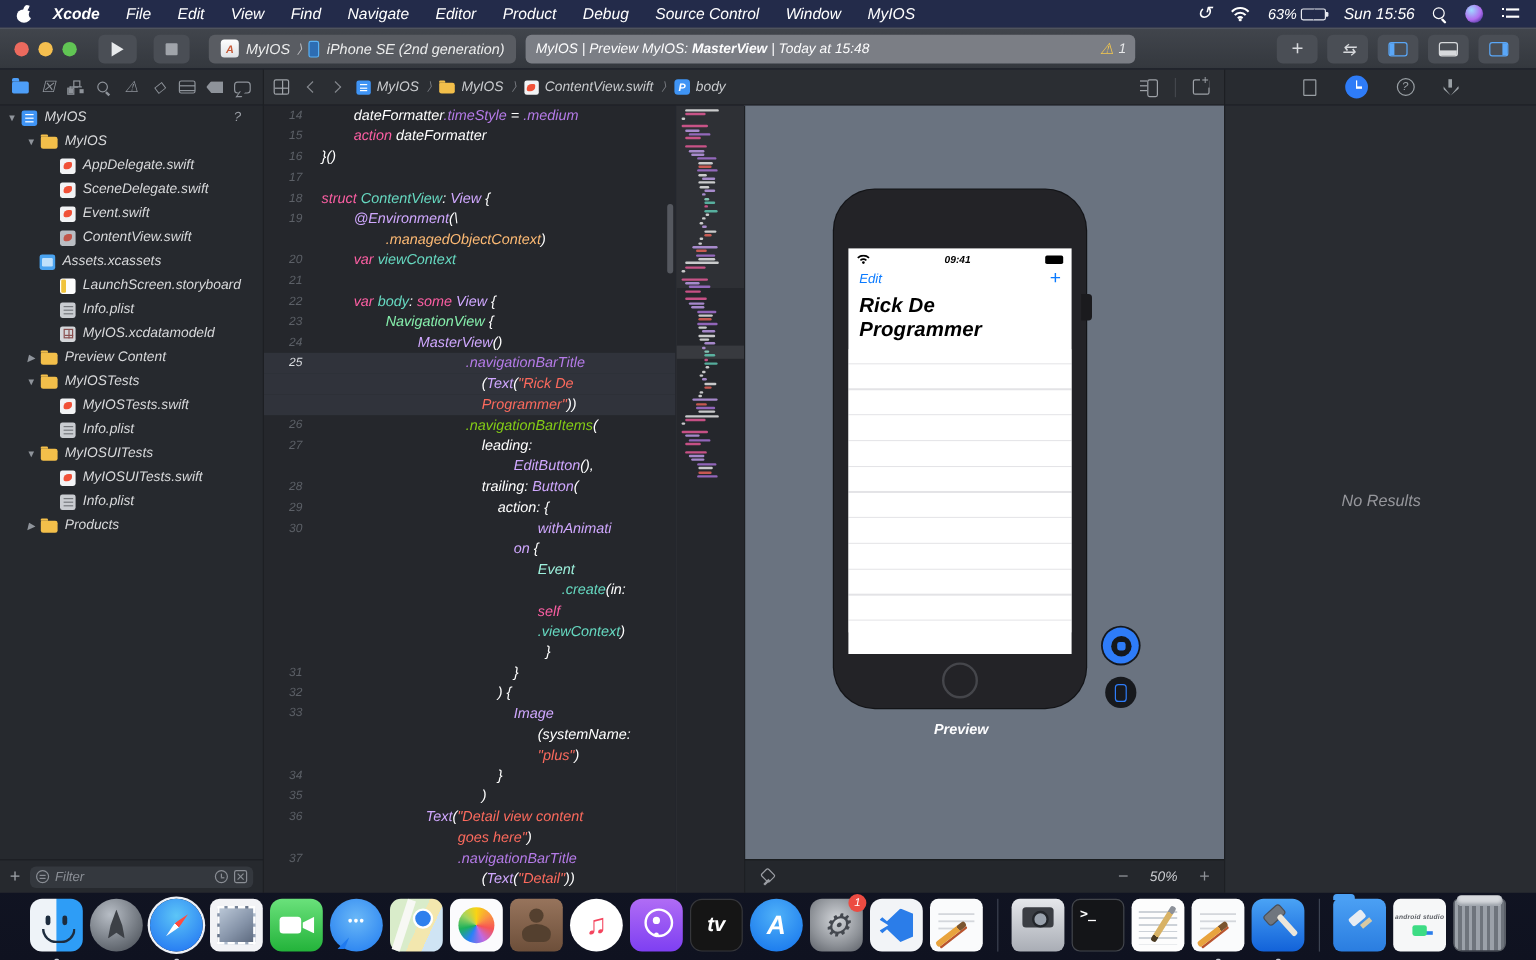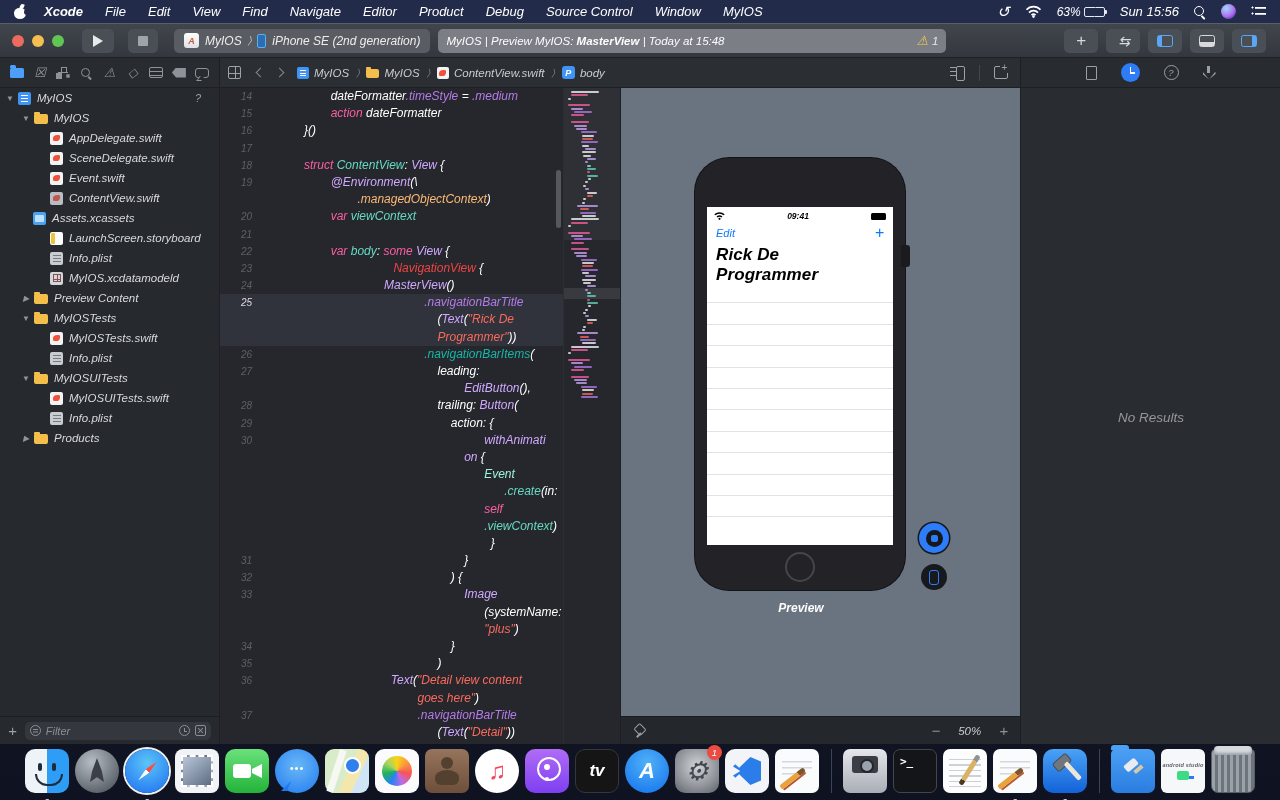--- a/index.html
+++ b/index.html
@@ -151,21 +151,21 @@
   .ficon::before{content:"";position:absolute;left:2px;top:3px;width:5px;height:1.1px;background:#8a8e95;box-shadow:0 2.5px 0 #8a8e95;}
   .fclock{width:11px;height:11px;border:1.2px solid #8a8e95;border-radius:50%;position:relative;flex:none;margin-left:auto;}
   .fclock::before{content:"";position:absolute;left:4px;top:1.5px;width:1.1px;height:3.5px;background:#8a8e95;}
   .fclock::after{content:"";position:absolute;left:4px;top:4.5px;width:3px;height:1.1px;background:#8a8e95;}
   .fbox{width:11px;height:11px;border:1.2px solid #8a8e95;border-radius:2px;position:relative;flex:none;}
   .fbox::before,.fbox::after{content:"";position:absolute;left:1px;top:4px;width:7px;height:1.1px;background:#8a8e95;}
   .fbox::before{transform:rotate(45deg);} .fbox::after{transform:rotate(-45deg);}
 
   
   #editor{left:220px;top:88px;width:343px;height:656px;background:#25272c;overflow:hidden;font-family:"DejaVu Sans Mono",monospace;}
-  .crow{display:flex;height:17.2px;align-items:center;font-size:12px;line-height:17.2px;gap:36px;}
+  .crow{display:flex;height:17.2px;align-items:center;font-size:12px;line-height:17.2px;}
   .crow.hl{background:#30333b;}
   .crow .ln{width:32px;text-align:right;color:#5c6067;font-size:10px;flex:none;}
   .crow.hl .ln{color:#dcdee2;}
   .crow .cd{margin-left:16px;white-space:pre;}
   #scrollthumb{position:absolute;left:556px;top:170px;width:5px;height:58px;background:#55585f;border-radius:3px;}
   #minimap{left:563px;top:88px;width:57px;height:656px;background:#25272c;border-left:1px solid #2c2e33;}
   .mbar{position:absolute;height:2px;border-radius:1px;opacity:0.75;}
   .mview{position:absolute;left:0;width:57px;background:rgba(255,255,255,0.045);}
   .mhl{position:absolute;left:0;width:57px;background:rgba(255,255,255,0.09);}
 
@@ -566,41 +566,41 @@
         <div class="crow">
           <div class="ln">21</div>
           <div class="cd" style="padding-left: 0ch;"></div>
         </div>
         <div class="crow">
           <div class="ln">22</div>
           <div class="cd" style="padding-left: 4ch;"><span style="color: rgb(252, 95, 163);">var</span><span style="color: rgb(255, 255, 255);"> </span><span style="color: rgb(102, 217, 193);">body</span><span style="color: rgb(255, 255, 255);">: </span><span style="color: rgb(252, 95, 163);">some</span><span style="color: rgb(255, 255, 255);"> </span><span style="color: rgb(208, 168, 255);">View</span><span style="color: rgb(255, 255, 255);"> {</span></div>
         </div>
         <div class="crow">
           <div class="ln">23</div>
-          <div class="cd" style="padding-left: 8ch;"><span style="color: #ef4444; margin-left: 36px;">NavigationView</span><span style="color: rgb(255, 255, 255);"> {</span></div>
+          <div class="cd" style="padding-left: 8ch;"><span style="color: #86efac;">NavigationView</span><span style="color: rgb(255, 255, 255);"> {</span></div>
         </div>
         <div class="crow">
           <div class="ln">24</div>
           <div class="cd" style="padding-left: 12ch;"><span style="color: rgb(208, 168, 255);">MasterView</span><span style="color: rgb(255, 255, 255);">()</span></div>
         </div>
         <div class="crow hl">
           <div class="ln">25</div>
           <div class="cd" style="padding-left: 18ch;"><span style="color: rgb(181, 123, 232);">.navigationBarTitle</span></div>
         </div>
         <div class="crow hl">
           <div class="ln"></div>
           <div class="cd" style="padding-left: 20ch;"><span style="color: rgb(255, 255, 255);">(</span><span style="color: rgb(208, 168, 255);">Text</span><span style="color: rgb(255, 255, 255);">(</span><span style="color: rgb(252, 106, 93);">"Rick De</span></div>
         </div>
         <div class="crow hl">
           <div class="ln"></div>
           <div class="cd" style="padding-left: 20ch;"><span style="color: rgb(252, 106, 93);">Programmer"</span><span style="color: rgb(255, 255, 255);">))</span></div>
         </div>
         <div class="crow">
           <div class="ln">26</div>
-          <div class="cd" style="padding-left: 18ch;"><span style="color: #14b8a6;">.navigationBarItems</span><span style="color: rgb(255, 255, 255);">(</span></div>
+          <div class="cd" style="padding-left: 18ch;"><span style="color: #84cc16;">.navigationBarItems</span><span style="color: rgb(255, 255, 255);">(</span></div>
         </div>
         <div class="crow">
           <div class="ln">27</div>
           <div class="cd" style="padding-left: 20ch;"><span style="color: rgb(255, 255, 255);">leading:</span></div>
         </div>
         <div class="crow">
           <div class="ln"></div>
           <div class="cd" style="padding-left: 24ch;"><span style="color: rgb(208, 168, 255);">EditButton</span><span style="color: rgb(255, 255, 255);">(),</span></div>
         </div>
         <div class="crow">

